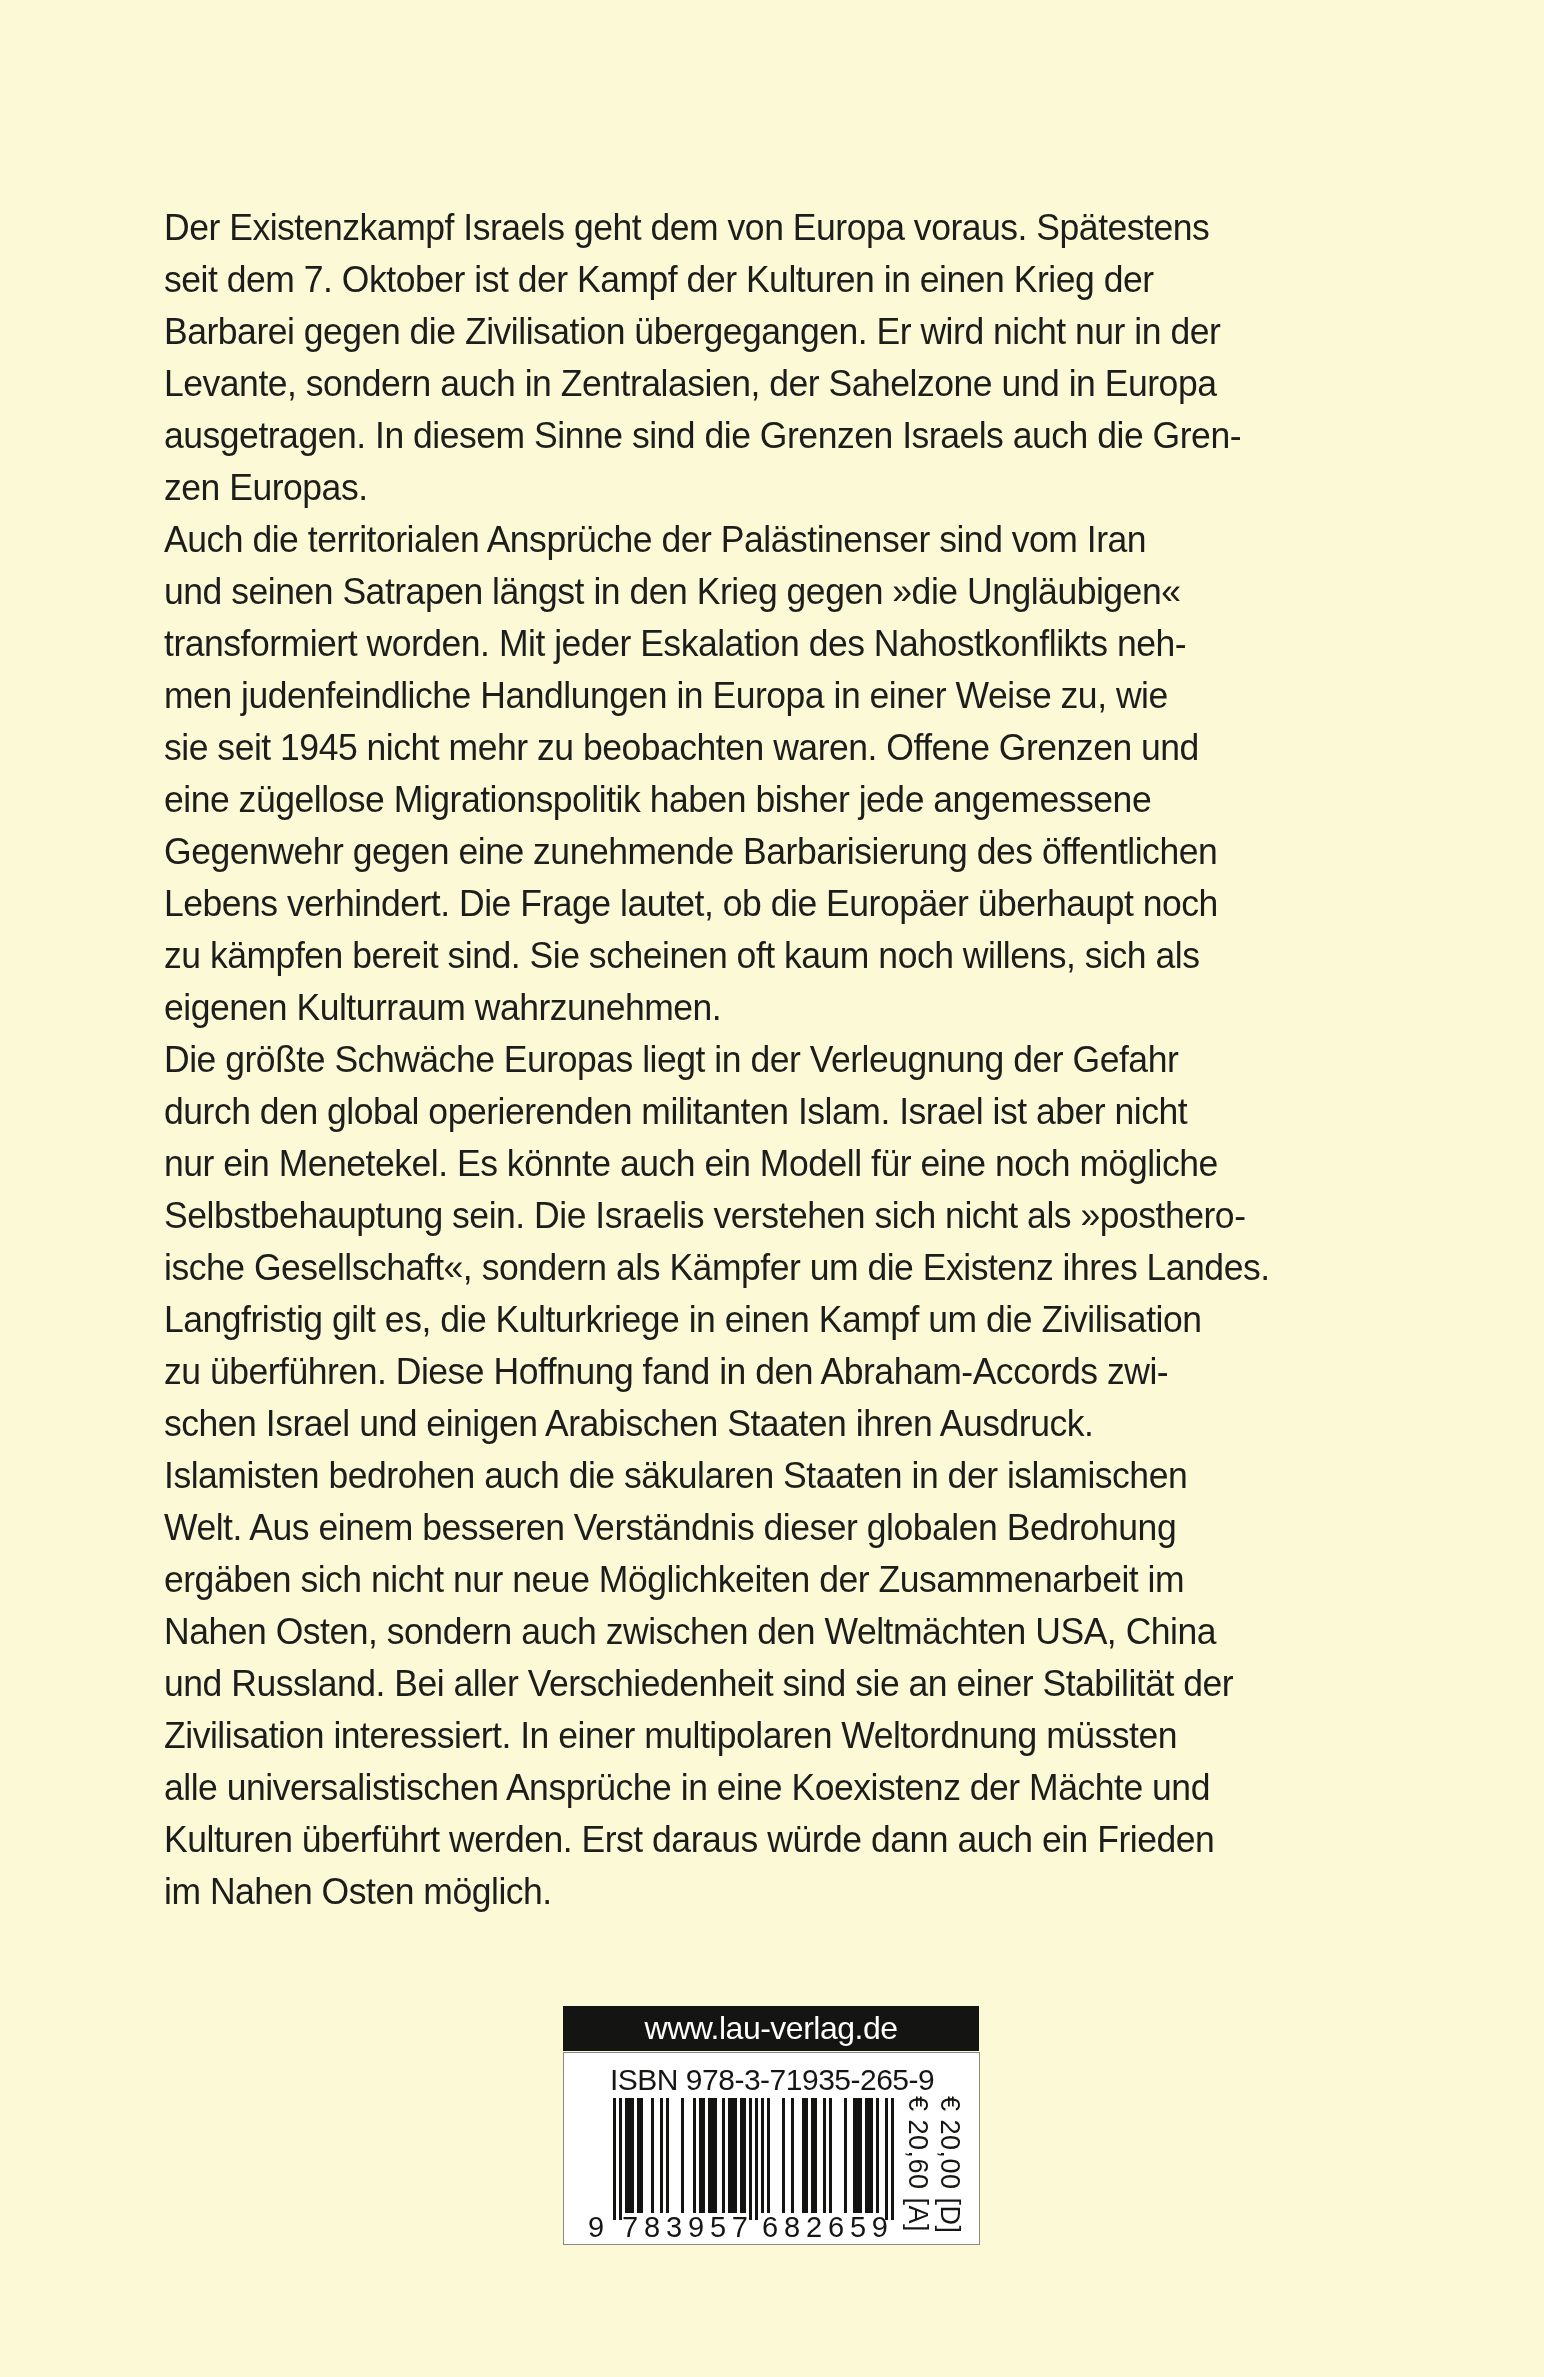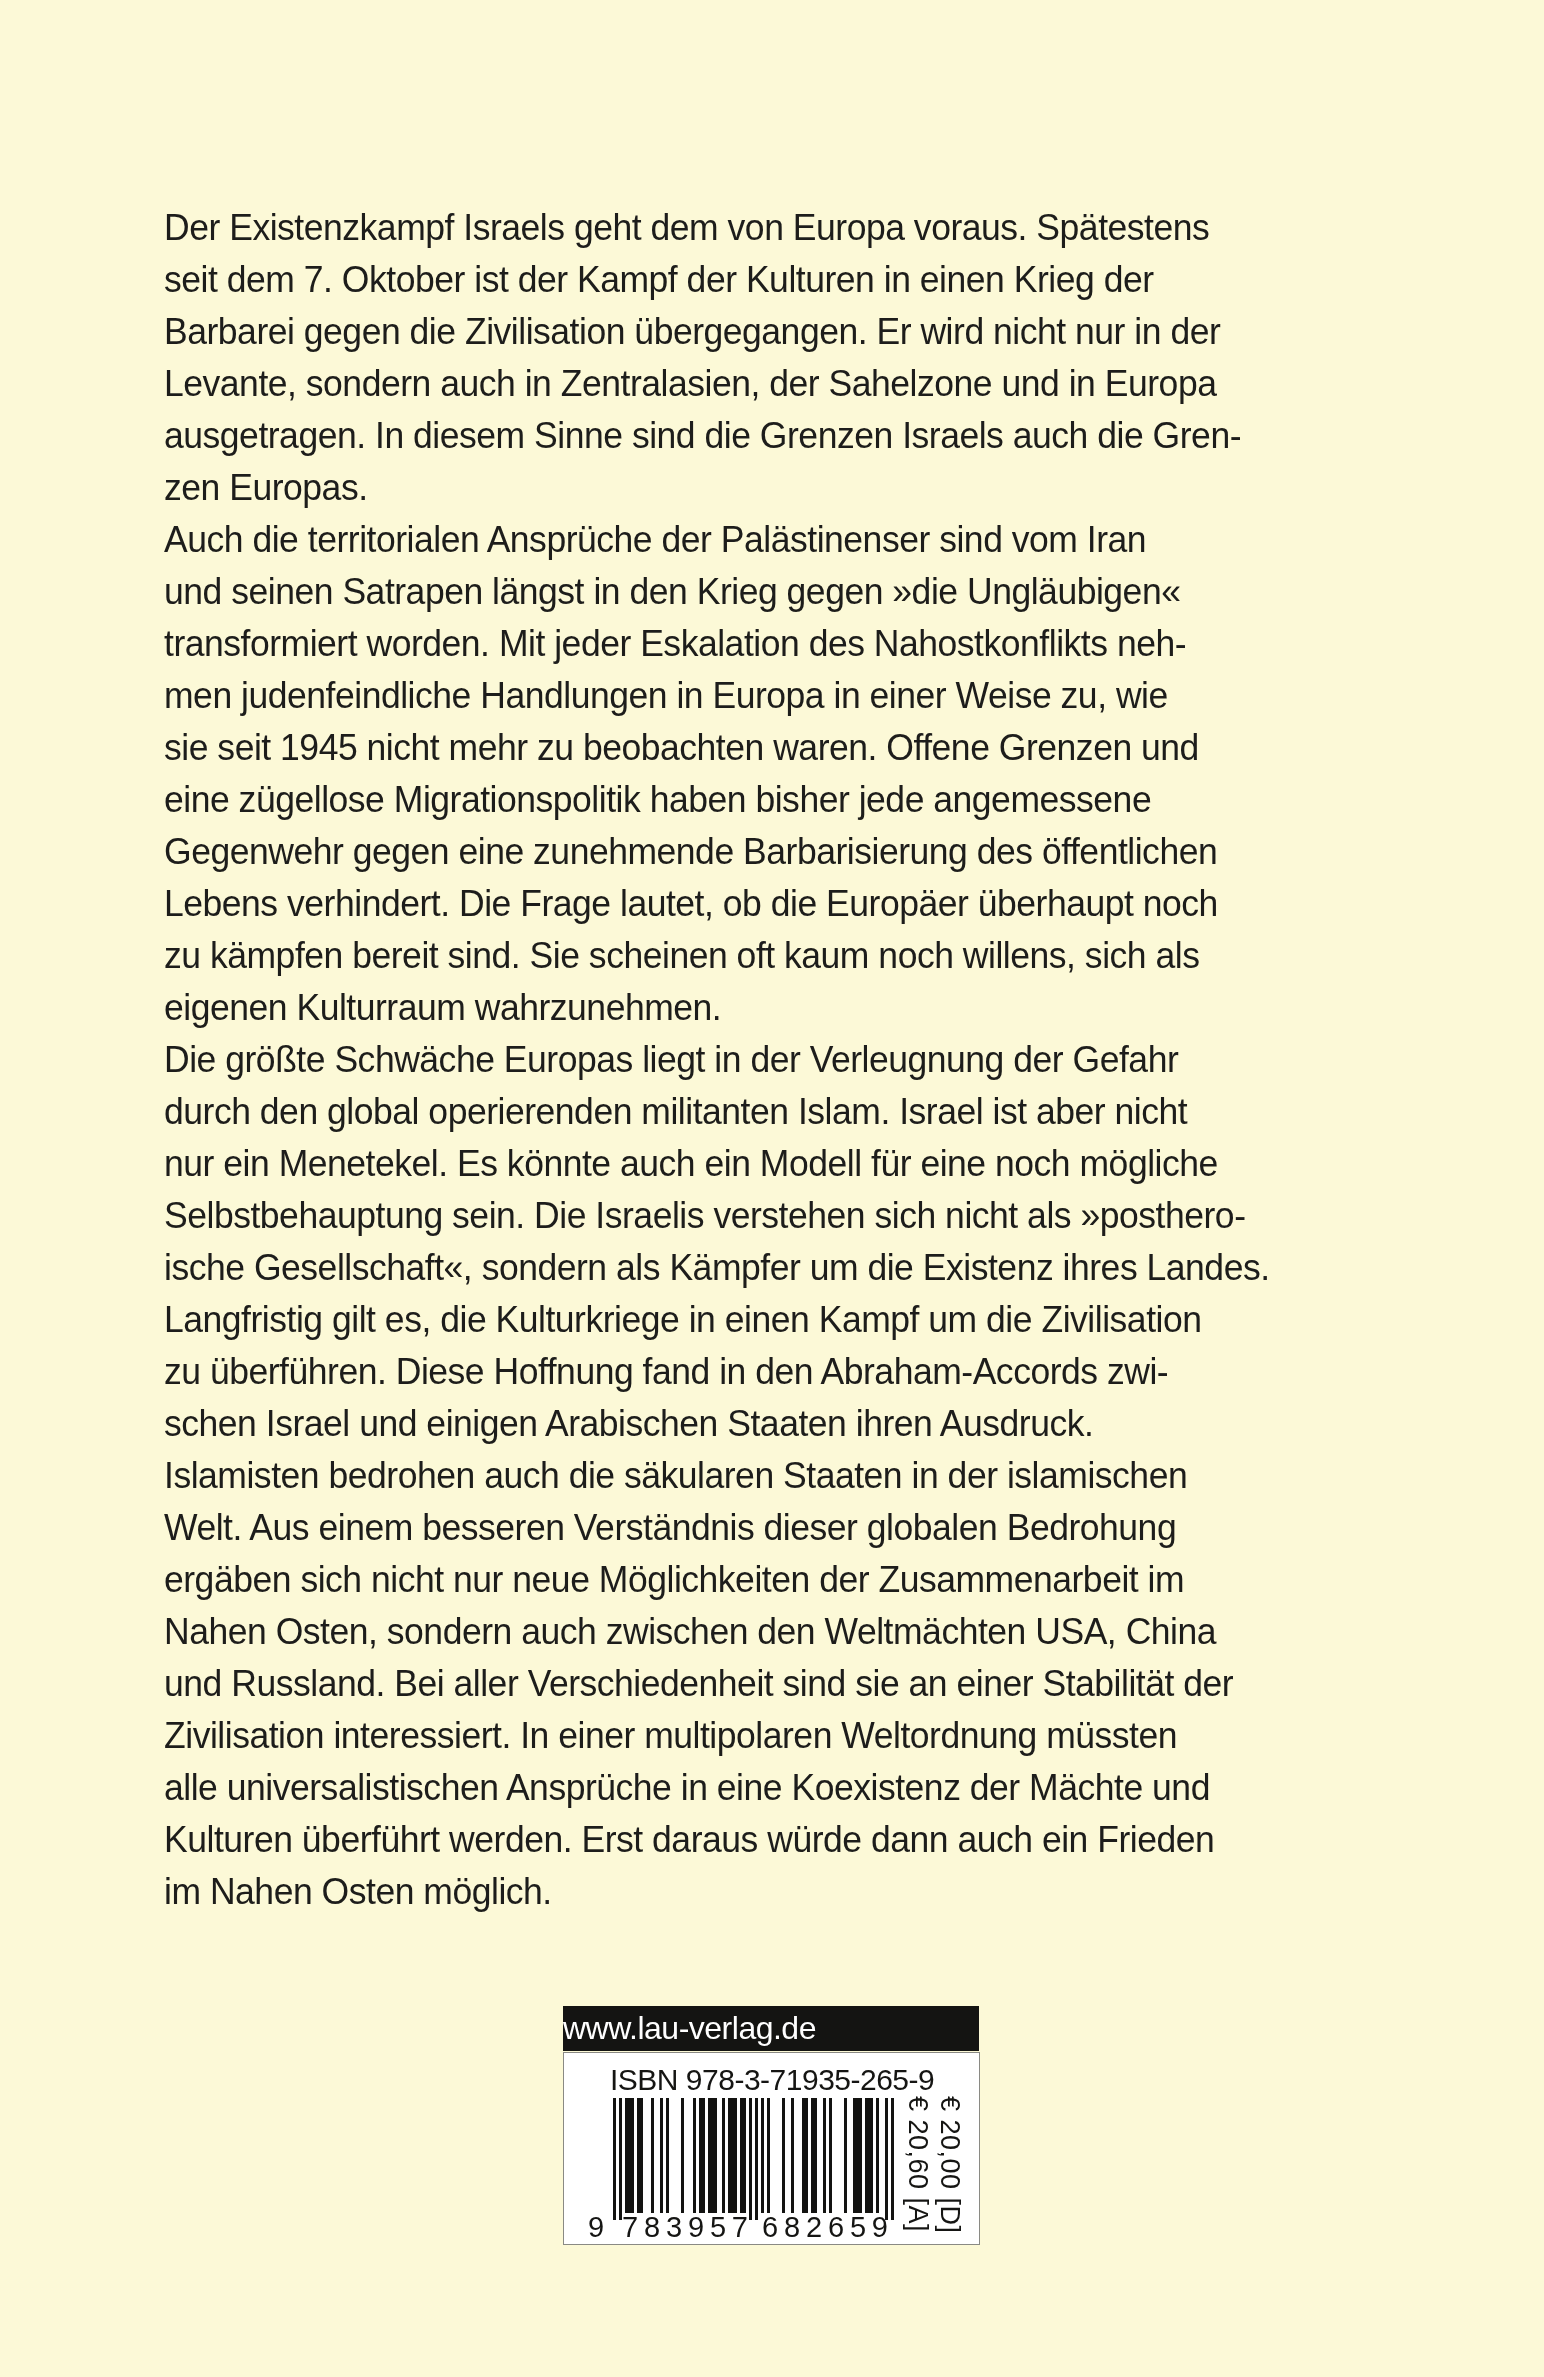--- a/index.html
+++ b/index.html
@@ -21,21 +21,21 @@
     font-size:37px;
     line-height:52px;
     letter-spacing:-0.5px;
     transform:scaleX(0.96);
     transform-origin:0 50%;
   }
   
   .webbar{
     position:absolute;left:563px;top:2006px;width:416px;height:45px;
     background:#141412;
-    display:flex;align-items:center;justify-content:flex-start;
+    display:flex;align-items:center;justify-content:center;
   }
   .webbar span{
     color:#ffffff;
     font-size:32px;
     letter-spacing:-0.5px;
     line-height:45px;
   }
   
   .isbnbox{
     position:absolute;left:563px;top:2052px;width:417px;height:193px;

